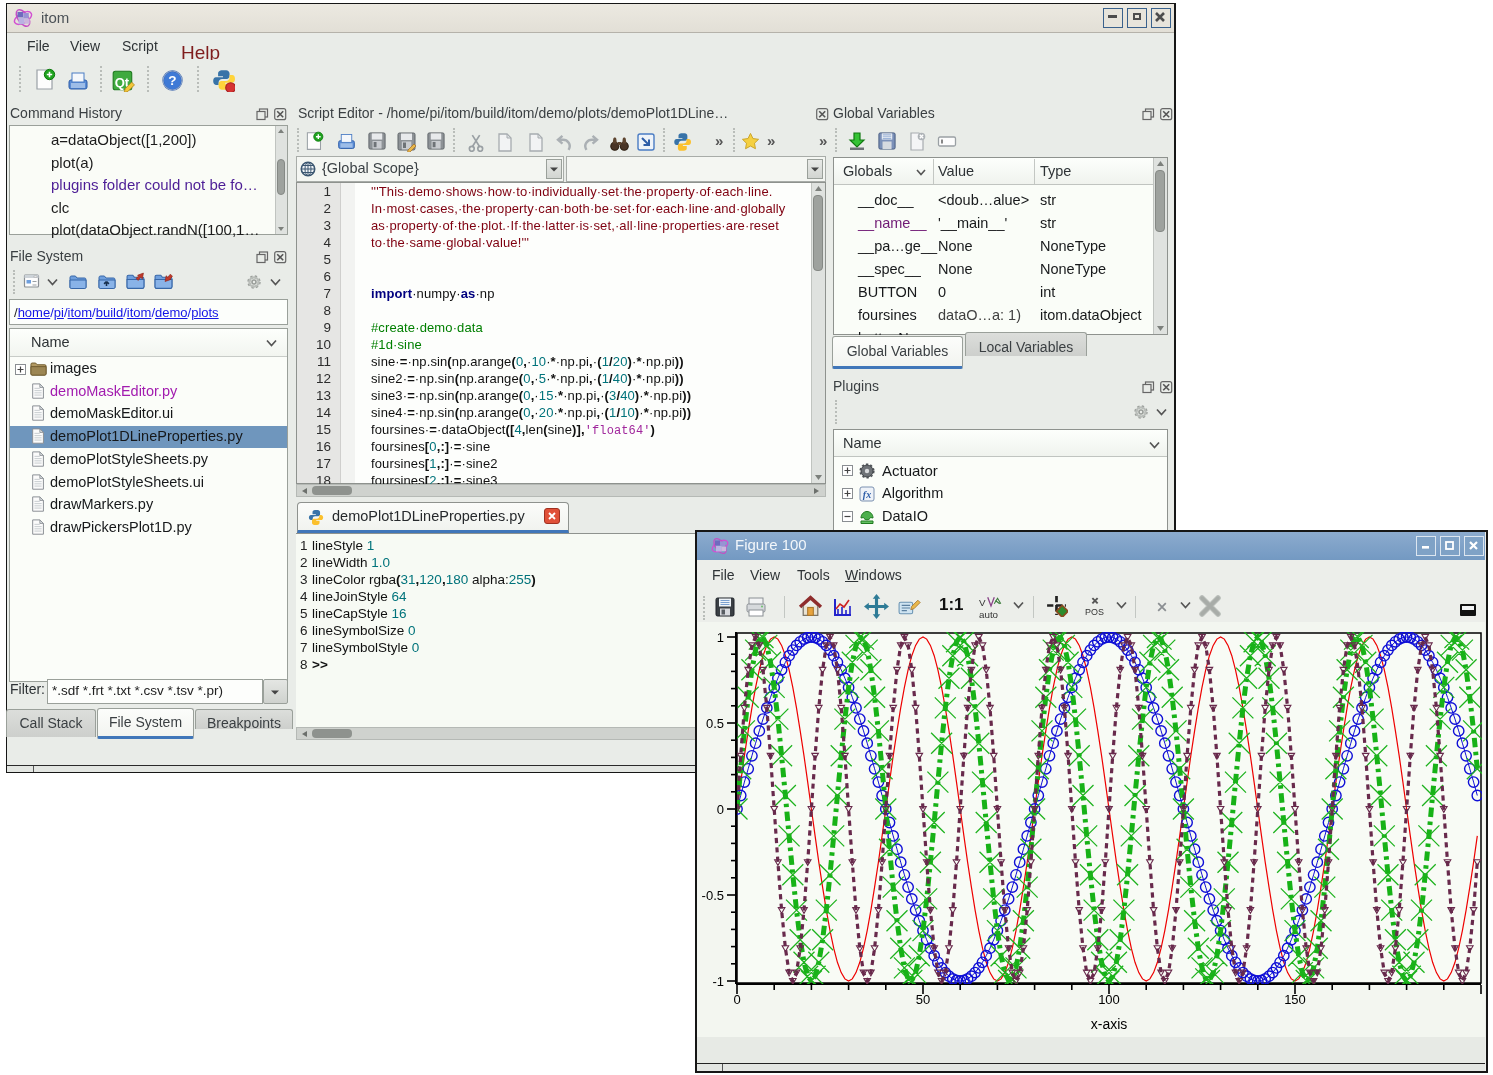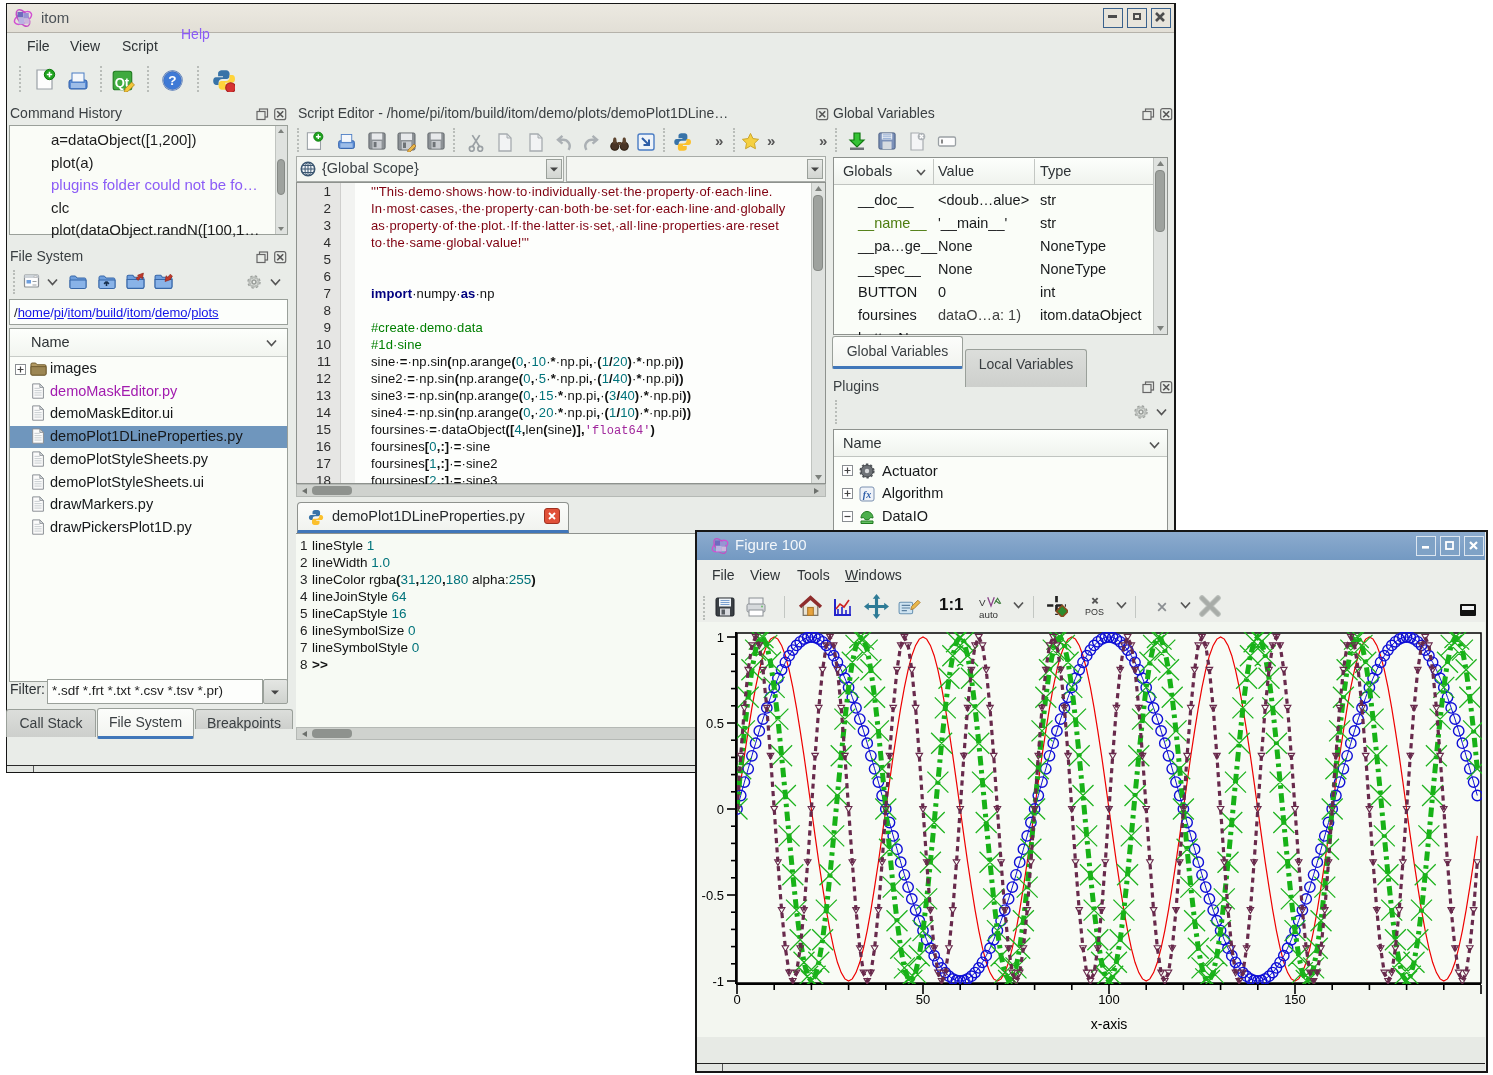--- a/index.html
+++ b/index.html
@@ -35,21 +35,21 @@
     <div class="abs" style="left:1144px;top:4px;width:20px;height:20px;border:1px solid #39618c;background:#e7e4db"></div>
     <div class="abs" style="left:1101px;top:11px;width:9px;height:3px;background:#4c4c4c"></div>
     <div class="abs" style="left:1126px;top:9px;width:8px;height:7px;border:2px solid #4c4c4c"></div>
     <svg style="position:absolute;left:1147px;top:7px" width="12" height="12" viewBox="0 0 12 12">
       <path d="M2 2l8 8M10 2l-8 8" stroke="#4c4c4c" stroke-width="2.6"></path>
     </svg>
     <div class="abs" style="left:0;top:29px;width:1167px;height:27px;background:#e9ece8"></div>
     <div class="abs" style="left:20px;top:34px;font-size:14px;color:#2e3336">File</div>
     <div class="abs" style="left:63px;top:34px;font-size:14px;color:#2e3336">View</div>
     <div class="abs" style="left:115px;top:34px;font-size:14px;color:#2e3336">Script</div>
-    <div class="abs" style="left:174px;top:22px;font-size:14px;color:#8b5cf6">Help</div>
+    <div class="abs" style="left:174px;top:38px;font-size:19px;color:#7f1d1d">Help</div>
     <div class="abs" style="left:0;top:56px;width:1167px;height:38px;background:#e9ece8"></div>
     <div class="handle" style="left:12px;top:62px;height:26px"></div>
     <svg style="position:absolute;left:25px;top:64px" width="24" height="24" viewBox="0 0 22 24">
       <path d="M4 2h10l5 5v14H4z" fill="#fdfdfd" stroke="#9aa0a6" stroke-width="1.2"></path>
       <path d="M14 2l5 5h-5z" fill="#d9dde0" stroke="#9aa0a6" stroke-width="1"></path>
       <circle cx="16.5" cy="6.5" r="5.2" fill="#1fa31f" stroke="#0c7a0c"></circle>
       <path d="M16.5 3.8v5.4M13.8 6.5h5.4" stroke="#fff" stroke-width="1.6"></path>
     </svg>
     <svg style="position:absolute;left:59px;top:66px" width="24" height="22" viewBox="0 0 24 22">
       <rect x="3" y="10" width="18" height="9" rx="2" fill="#5b8dd6" stroke="#2d5da8"></rect>
@@ -79,21 +79,21 @@
       <rect x="3.5" y="1" width="8" height="8" fill="none" stroke="#666" stroke-width="1.2"></rect>
       <rect x="1" y="3.5" width="8" height="8" fill="#e9ece8" stroke="#666" stroke-width="1.2"></rect>
     </svg>
     <svg style="position:absolute;left:267px;top:104px" width="13" height="13" viewBox="0 0 13 13">
       <rect x="0.7" y="0.7" width="11" height="11" rx="2" fill="none" stroke="#666" stroke-width="1.2"></rect>
       <path d="M3.2 3.2l6 6M9.2 3.2l-6 6" stroke="#555" stroke-width="1.6"></path>
     </svg>
     <div class="white-box" style="left:2px;top:121px;width:279px;height:110px"></div>
     <div class="abs" style="left:44px;top:127px;font-size:15px;color:#1c1c1c;white-space:nowrap">a=dataObject([1,200])</div>
     <div class="abs" style="left:44px;top:150px;font-size:15px;color:#1c1c1c;white-space:nowrap">plot(a)</div>
-    <div class="abs" style="left:44px;top:172px;font-size:15px;color:#8b5cf6;white-space:nowrap">plugins folder could not be fo…</div>
+    <div class="abs" style="left:44px;top:172px;font-size:15px;color:#4c1d95;white-space:nowrap">plugins folder could not be fo…</div>
     <div class="abs" style="left:44px;top:195px;font-size:15px;color:#1c1c1c;white-space:nowrap">clc</div>
     <div class="abs" style="left:44px;top:217px;font-size:15px;color:#1c1c1c;white-space:nowrap">plot(dataObject.randN([100,1…</div>
     <div class="scroll-v" style="left:268px;top:122px;width:12px;height:108px"></div>
     <div class="thumb" style="left:270px;top:155px;width:8px;height:36px"></div>
     <svg style="position:absolute;left:270px;top:124px" width="8" height="6" viewBox="0 0 8 6">
       <path d="M1 5l3-4 3 4z" fill="#7c807c"></path>
     </svg>
     <svg style="position:absolute;left:270px;top:222px" width="8" height="6" viewBox="0 0 8 6">
       <path d="M1 1l3 4 3-4z" fill="#7c807c"></path>
     </svg>
@@ -429,21 +429,21 @@
     <svg style="position:absolute;left:908px;top:164px" width="12" height="9" viewBox="0 0 12 9">
       <path d="M2 2l4 4.5L10 2" fill="none" stroke="#555" stroke-width="1.6"></path>
     </svg>
     <div class="sep-v" style="left:926px;top:155px;height:25px"></div>
     <div class="abs" style="left:931px;top:159px;font-size:14.5px;color:#2e3336">Value</div>
     <div class="sep-v" style="left:1027px;top:155px;height:25px"></div>
     <div class="abs" style="left:1033px;top:159px;font-size:14.5px;color:#2e3336">Type</div>
     <div class="abs" style="left:851px;top:188px;font-size:14.5px;color:#17191b;white-space:nowrap">__doc__</div>
     <div class="abs" style="left:931px;top:188px;font-size:14.5px;color:#17191b;white-space:nowrap">&lt;doub…alue&gt;</div>
     <div class="abs" style="left:1033px;top:188px;font-size:14.5px;color:#17191b;white-space:nowrap">str</div>
-    <div class="abs" style="left:851px;top:211px;font-size:14.5px;color:#4d7c0f;white-space:nowrap">__name__</div>
+    <div class="abs" style="left:851px;top:211px;font-size:14.5px;color:#701a75;white-space:nowrap">__name__</div>
     <div class="abs" style="left:931px;top:211px;font-size:14.5px;color:#17191b;white-space:nowrap">'__main__'</div>
     <div class="abs" style="left:1033px;top:211px;font-size:14.5px;color:#17191b;white-space:nowrap">str</div>
     <div class="abs" style="left:851px;top:234px;font-size:14.5px;color:#17191b;white-space:nowrap">__pa…ge__</div>
     <div class="abs" style="left:931px;top:234px;font-size:14.5px;color:#17191b;white-space:nowrap">None</div>
     <div class="abs" style="left:1033px;top:234px;font-size:14.5px;color:#17191b;white-space:nowrap">NoneType</div>
     <div class="abs" style="left:851px;top:257px;font-size:14.5px;color:#17191b;white-space:nowrap">__spec__</div>
     <div class="abs" style="left:931px;top:257px;font-size:14.5px;color:#17191b;white-space:nowrap">None</div>
     <div class="abs" style="left:1033px;top:257px;font-size:14.5px;color:#17191b;white-space:nowrap">NoneType</div>
     <div class="abs" style="left:851px;top:280px;font-size:14.5px;color:#17191b;white-space:nowrap">BUTTON</div>
     <div class="abs" style="left:931px;top:280px;font-size:14.5px;color:#17191b;white-space:nowrap">0</div>
@@ -454,21 +454,21 @@
     <div class="abs" style="left:851px;top:326px;height:5px;overflow:hidden;font-size:14.5px;color:#17191b">buttonName</div>
     <div class="scroll-v" style="left:1146px;top:154px;width:14px;height:176px"></div>
     <div class="thumb" style="left:1148px;top:166px;width:10px;height:62px"></div>
     <svg style="position:absolute;left:1149px;top:156px" width="9" height="7" viewBox="0 0 9 7">
       <path d="M1 6l3.5-5L8 6z" fill="#7c807c"></path>
     </svg>
     <svg style="position:absolute;left:1149px;top:321px" width="9" height="7" viewBox="0 0 9 7">
       <path d="M1 1l3.5 5L8 1z" fill="#7c807c"></path>
     </svg>
     <div class="tab active" style="left:825px;top:332px;width:131px;height:33px;line-height:29px">Global Variables</div>
-    <div class="tab" style="left:958px;top:345px;width:122px;height:38px;line-height:28px">Local Variables</div>
+    <div class="tab" style="left:958px;top:328px;width:122px;height:24px;line-height:28px">Local Variables</div>
     <div class="dock-title" style="left:826px;top:374px">Plugins</div>
     <svg style="position:absolute;left:1135px;top:377px" width="13" height="13" viewBox="0 0 13 13">
       <rect x="3.5" y="1" width="8" height="8" fill="none" stroke="#666" stroke-width="1.2"></rect>
       <rect x="1" y="3.5" width="8" height="8" fill="#e9ece8" stroke="#666" stroke-width="1.2"></rect>
     </svg>
     <svg style="position:absolute;left:1153px;top:377px" width="13" height="13" viewBox="0 0 13 13">
       <rect x="0.7" y="0.7" width="11" height="11" rx="2" fill="none" stroke="#666" stroke-width="1.2"></rect>
       <path d="M3.2 3.2l6 6M9.2 3.2l-6 6" stroke="#555" stroke-width="1.6"></path>
     </svg>
     <div class="handle" style="left:828px;top:396px;height:24px"></div>

